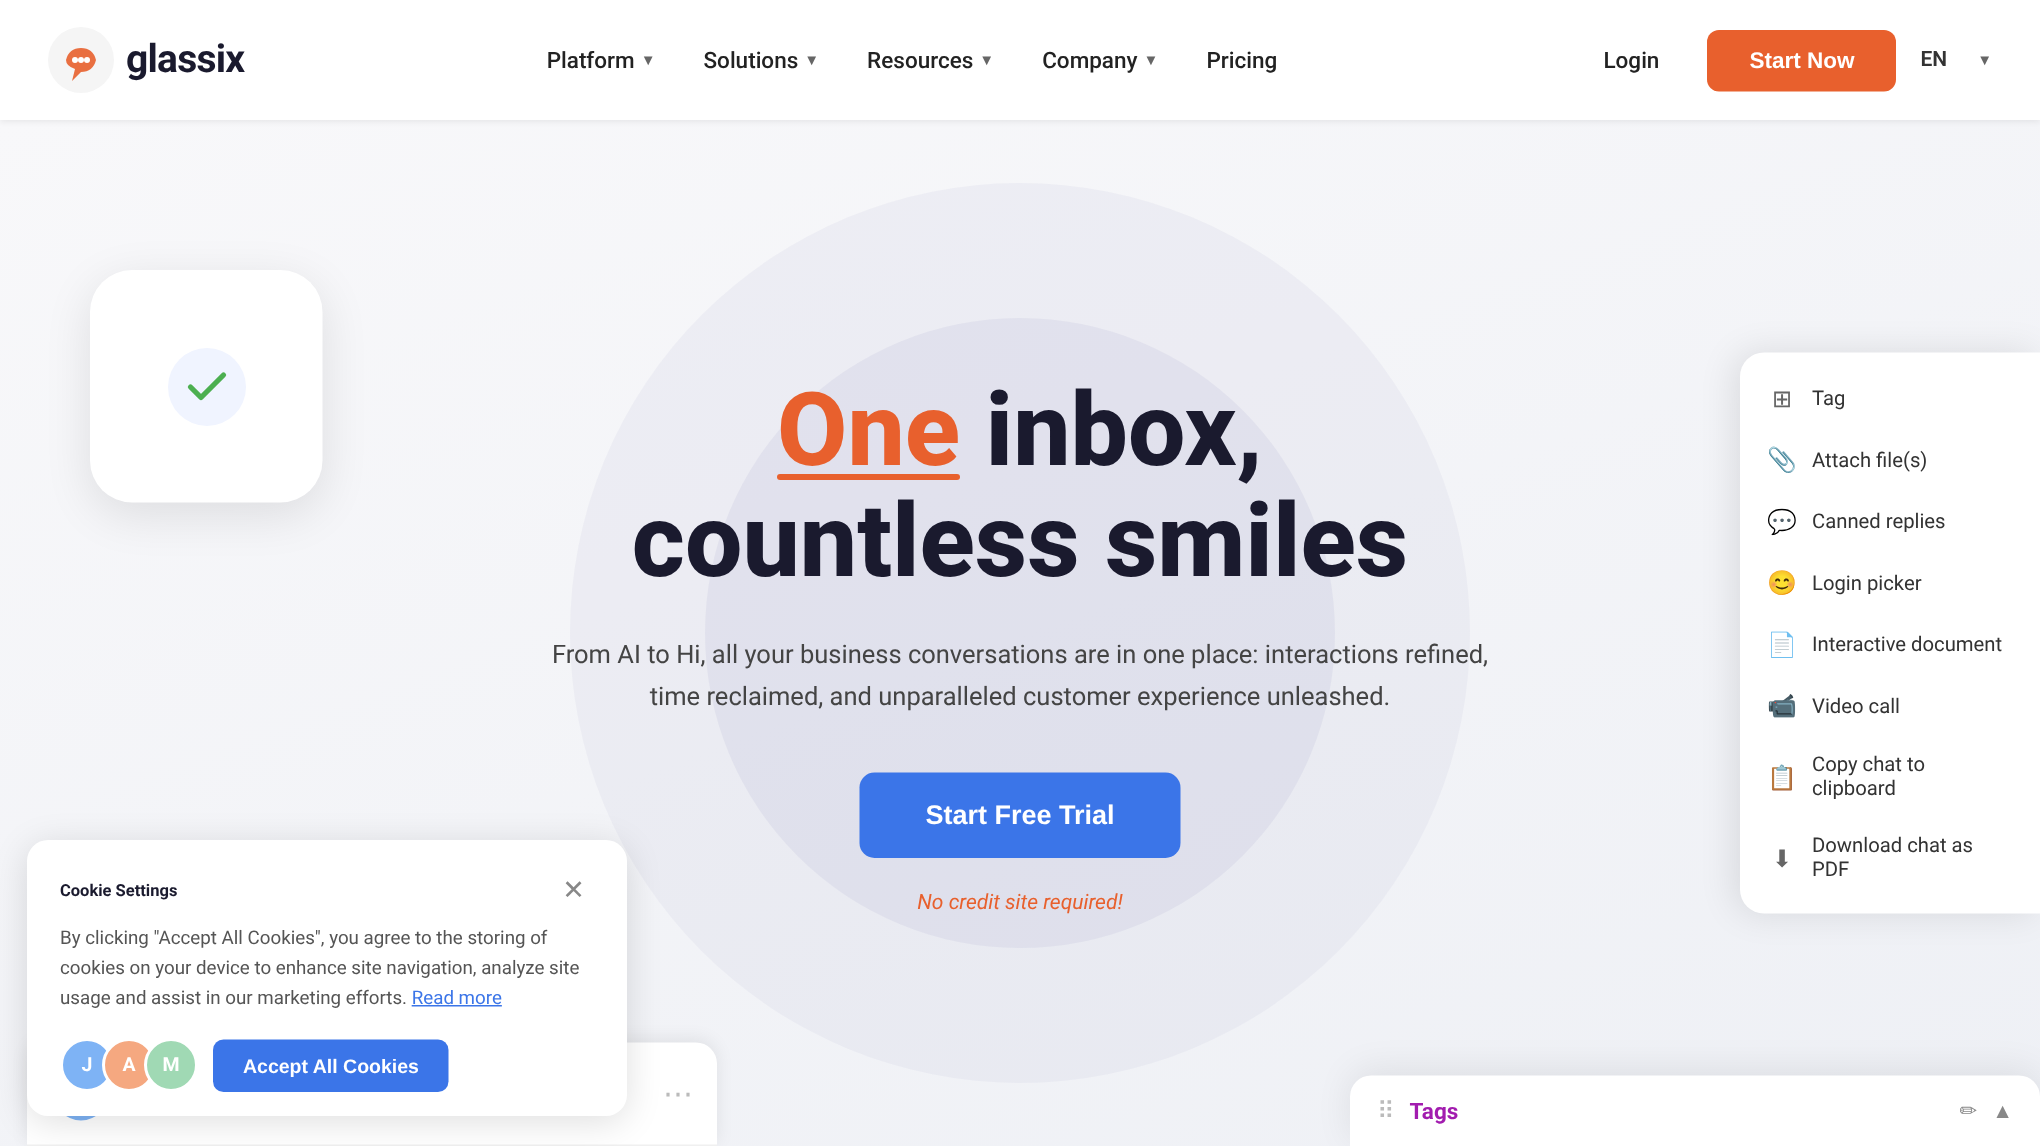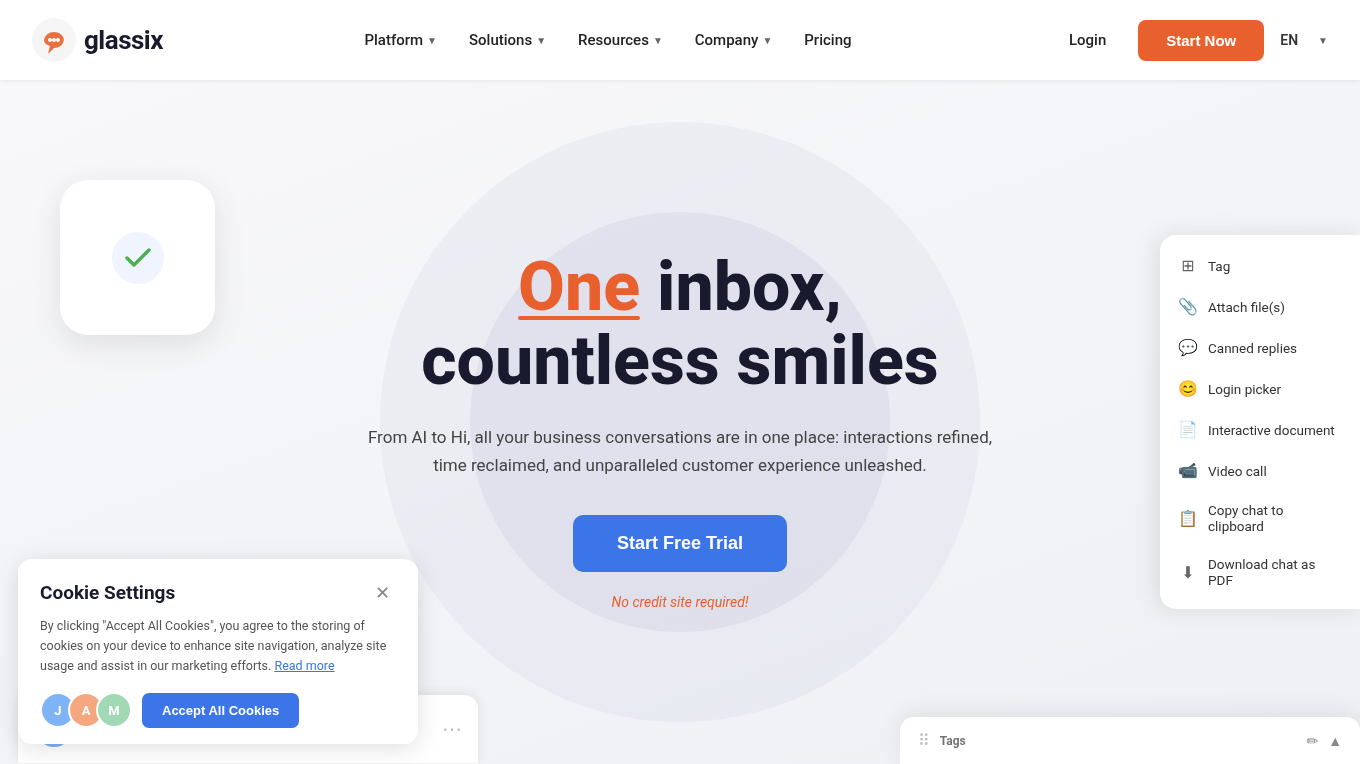--- a/index.html
+++ b/index.html
@@ -243,21 +243,21 @@
       padding: 22px 22px 16px 22px;
       z-index: 10;
     }
     .cookie-header {
       display: flex;
       justify-content: space-between;
       align-items: center;
       margin-bottom: 12px;
     }
     .cookie-title {
-      font-size: 19px;
+      font-size: 11px;
       font-weight: 700;
       color: #1a1a2e;
     }
     .cookie-close {
       font-size: 18px;
       color: #888;
       cursor: pointer;
       line-height: 1;
       background: none;
       border: none;
@@ -327,23 +327,23 @@
       z-index: 8;
       display: flex;
       align-items: center;
       gap: 10px;
     }
     .tags-grip {
       font-size: 16px;
       color: #bbb;
     }
     .tags-label {
-      font-size: 12px;
+      font-size: 15px;
       font-weight: 700;
-      color: #737373;
+      color: #a21caf;
       flex: 1;
     }
     .tags-edit-icon {
       font-size: 14px;
       color: #888;
       cursor: pointer;
     }
     .tags-collapse {
       font-size: 14px;
       color: #888;

